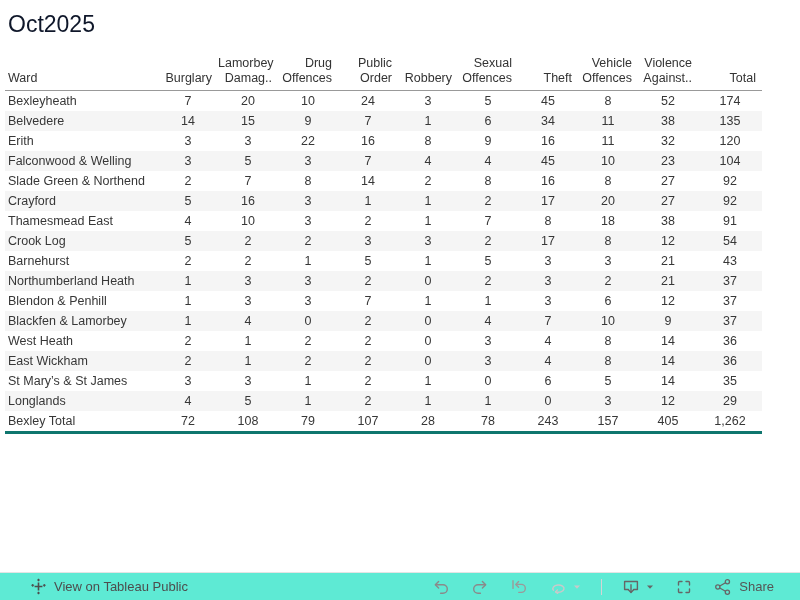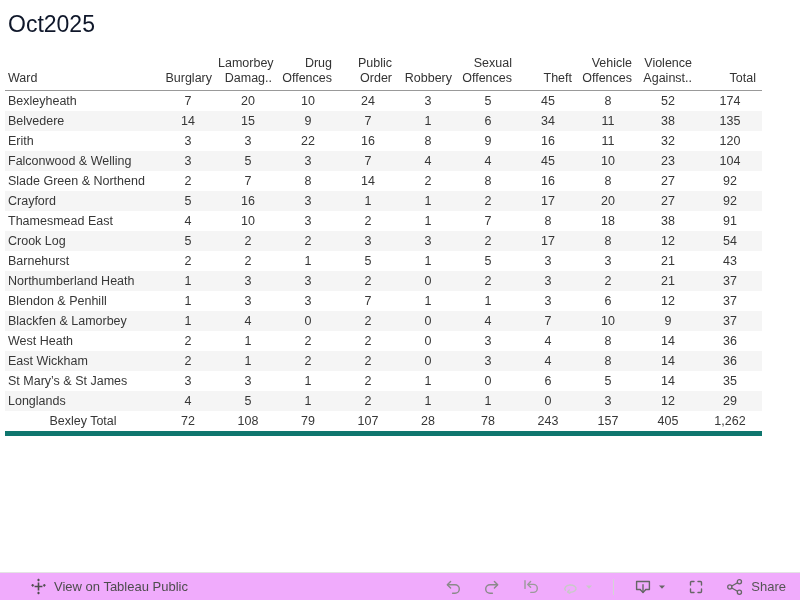--- a/index.html
+++ b/index.html
@@ -28,32 +28,32 @@
     padding:0 6px 4px 0;height:33px;line-height:15px;
     border-bottom:1px solid #999999;
     white-space:nowrap;overflow:hidden;
   }
   .crime-table thead th.h-ward{text-align:left;padding-left:3px;}
   .crime-table tbody td{
     height:20px;padding:0;text-align:center;white-space:nowrap;overflow:hidden;
   }
   .crime-table tbody td.ward{vertical-align:middle;text-align:left;padding-left:3px;}
   .crime-table tbody tr:nth-child(even){background:#f5f5f5;}
-  .crime-table tbody tr.total-row td{border-bottom:5px solid #0f766e;text-align:center;}
+  .crime-table tbody tr.total-row td{border-bottom:3px solid #0f766e;}
   .hdr-l1{display:block;min-height:15px;}
   .hdr-l2{display:block;}
 
   .footer{
     position:absolute;left:0;right:0;bottom:0;height:27px;
-    background:#f0abfc;border-top:1px solid #e4e4e4;
+    background:#5eead4;border-top:1px solid #e4e4e4;
     display:flex;align-items:center;justify-content:space-between;
   }
   .footer-left{display:flex;align-items:center;gap:7px;padding-left:30px;cursor:pointer;}
   .footer-left .view-label{font-size:13px;color:#4d4d4d;}
-  .toolbar{display:flex;align-items:center;gap:19px;padding-right:14px;}
+  .toolbar{display:flex;align-items:center;gap:19px;padding-right:26px;}
   .tbtn{display:flex;align-items:center;gap:4px;cursor:pointer;}
   .tbtn svg{display:block;}
   .divider{width:1px;height:16px;background:#d4d4d4;}
   .share-label{font-size:13px;color:#555555;}
 </style>
 </head>
 <body>
 
 <div class="dashboard">
   <div class="viz-title">Oct2025</div>

